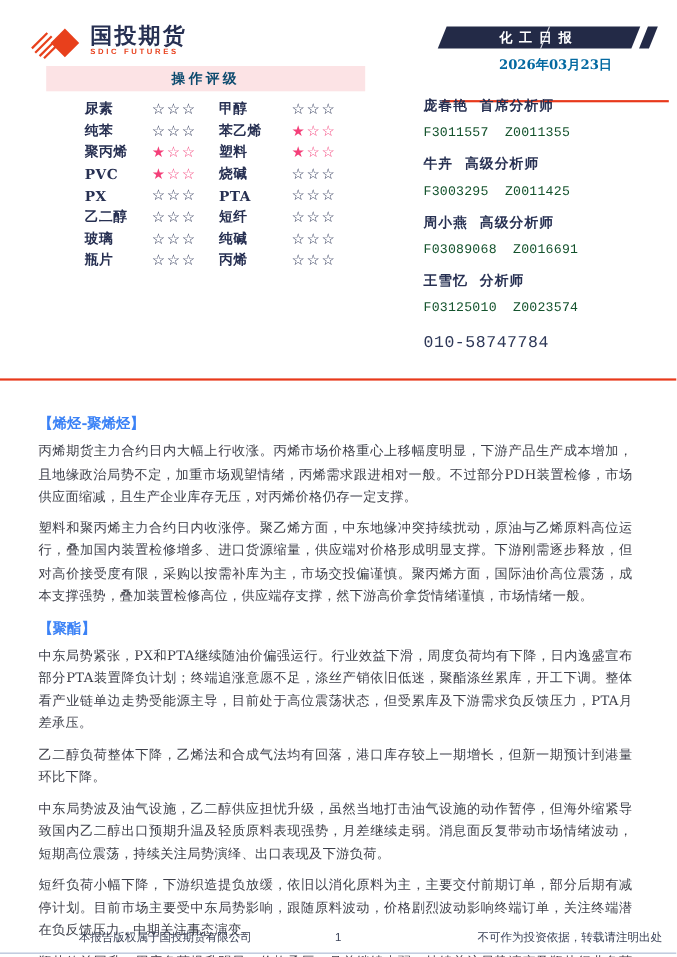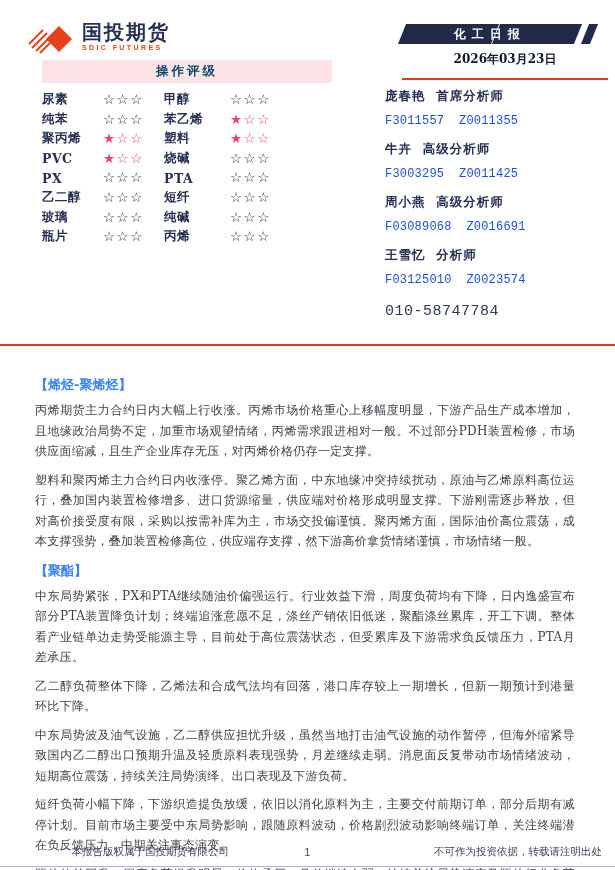--- a/index.html
+++ b/index.html
@@ -13,37 +13,37 @@
   .logo-block{position:absolute;top:22px;left:28px;display:flex;gap:8px;}
   .logo-text .cn{font-size:20px;font-weight:bold;color:#273052;letter-spacing:2px;line-height:20px;font-family:"DejaVu Sans",sans-serif;}
   .logo-text .en{font-size:7px;font-weight:bold;color:#e8401c;letter-spacing:2.4px;margin-top:2px;}
 
   .masthead-right{position:absolute;top:24px;left:402px;width:206px;}
   .banner-row{display:flex;align-items:center;height:20px;}
   .banner{height:20px;width:176px;background:#232a47;transform:skewX(-22deg);display:flex;align-items:center;justify-content:center;position:relative;}
   .banner-inner{transform:skewX(22deg);color:#ffffff;font-size:12px;font-weight:bold;letter-spacing:6px;font-family:"DejaVu Serif",serif;}
   .banner-divider{position:absolute;left:53%;top:0;width:1px;height:100%;background:#ffffff;opacity:.9;}
   .banner-frag{height:20px;width:9px;background:#232a47;transform:skewX(-22deg);margin-left:7px;}
-  .date-line{margin-top:7px;text-align:center;color:#0f172a;font-weight:bold;font-size:12px;
-    border-bottom:2px solid #e8391b;padding-bottom:10px;font-family:"DejaVu Serif",serif;}
+  .date-line{margin-top:7px;text-align:center;color:#0369a1;font-weight:bold;font-size:12px;
+    border-bottom:2px solid #e8391b;padding-bottom:23px;font-family:"DejaVu Serif",serif;}
 
   
   .ratings{position:absolute;top:60px;left:42px;width:290px;}
   .ratings-header{height:23px;background:#fce3e5;display:flex;align-items:center;justify-content:center;
     color:#0c4a6e;font-weight:bold;font-size:12.5px;letter-spacing:3px;font-family:"DejaVu Serif",serif;}
-  .ratings-body{margin-top:7px;}
+  .ratings-body{margin-top:7px;margin-left:35px;}
   .r-row{display:grid;grid-template-columns:61px 61px 66px 1fr;align-items:center;height:19.6px;}
   .r-name{font-size:12.5px;font-weight:bold;color:#273052;font-family:"DejaVu Serif",serif;letter-spacing:.5px;}
   .r-stars{font-size:13.5px;letter-spacing:1.5px;color:#273052;line-height:1;}
   .r-stars.pink{color:#f43f79;}
 
   
   .analysts{position:absolute;top:88px;left:385px;width:206px;}
   .an-name{font-size:12.5px;font-weight:bold;color:#273052;font-family:"DejaVu Serif",serif;letter-spacing:1px;margin-bottom:9px;}
-  .an-codes{font-size:12px;color:#1d4ed8;font-family:"Liberation Mono","DejaVu Sans Mono",monospace;white-space:pre;margin-bottom:13px;letter-spacing:.2px;}
+  .an-codes{font-size:12px;color:#14532d;font-family:"Liberation Mono","DejaVu Sans Mono",monospace;white-space:pre;margin-bottom:13px;letter-spacing:.2px;}
   .an-phone{font-size:15px;color:#2d3757;font-family:"Liberation Mono","DejaVu Sans Mono",monospace;margin-top:16px;letter-spacing:.5px;}
   .an-email{font-size:12px;color:#2d3757;font-family:"Liberation Mono","DejaVu Sans Mono",monospace;margin-top:8px;letter-spacing:.2px;}
 
   
   .rule-red{position:absolute;top:344px;left:0;width:615px;height:2px;background:#e8391b;}
   .rule-bottom{position:absolute;top:866px;left:0;width:615px;height:1px;background:#a9b7d2;}
 
   
   .content{position:absolute;top:366px;left:35px;width:558px;}
   .section{margin-bottom:6px;}

